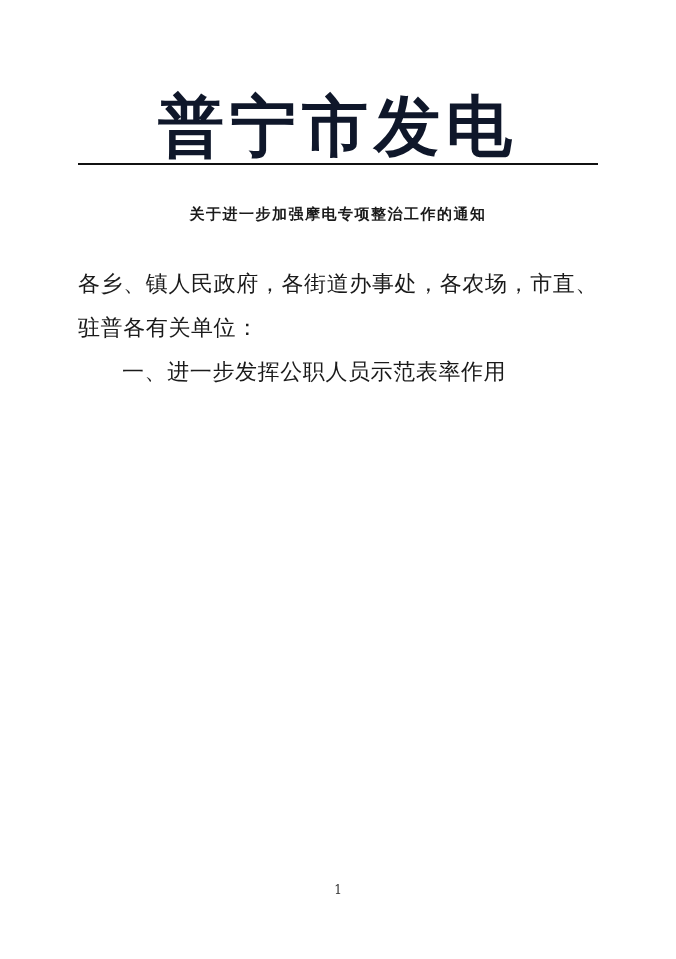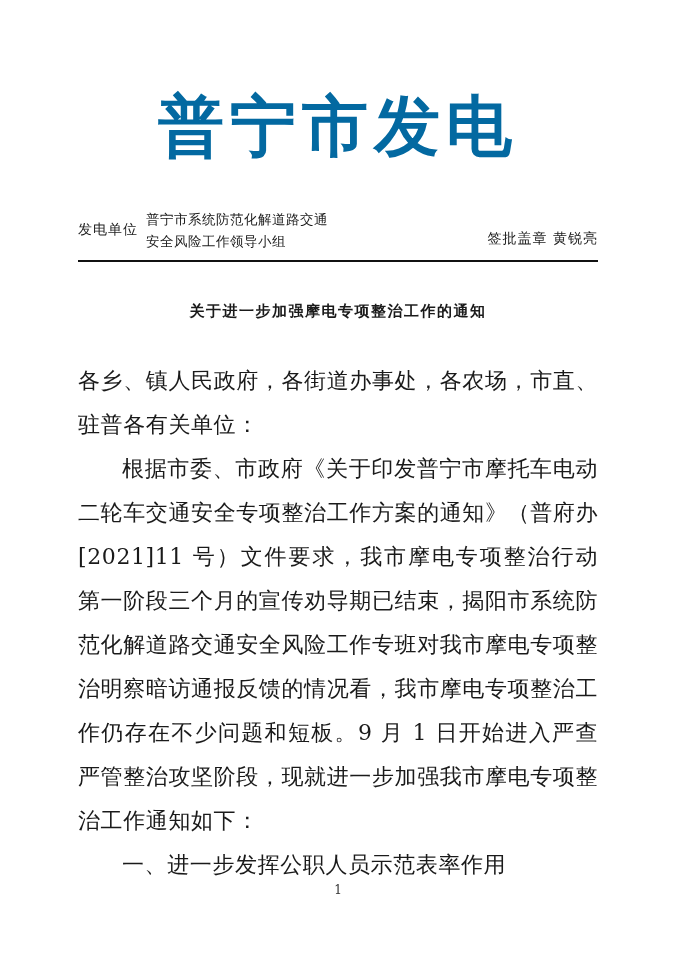--- a/index.html
+++ b/index.html
@@ -23,21 +23,21 @@
     padding: 0 78px;
   }
   
   .masthead {
     text-align: center;
     padding-top: 92px;
     font-family: "DejaVu Serif", "Liberation Serif", serif;
     font-size: 66px;
     font-weight: bold;
     letter-spacing: 6px;
-    color: #0369a1;
+    color: #0f172a;
     line-height: 1.05;
     white-space: nowrap;
   }
   
   .senderblock {
     margin-top: 48px;
     display: flex;
     align-items: center;
     font-size: 13.5px;
     line-height: 1.65;
@@ -110,33 +110,24 @@
     font-family: "DejaVu Serif", "Liberation Serif", serif;
   }
 </style>
 </head>
 <body>
 
 <div class="page">
 
   <div class="masthead">普宁市发电</div>
 
-  <div class="senderblock">
-    <div class="sender-label">发电单位</div>
-    <div class="sender-unit">
-      <div>普宁市系统防范化解道路交通</div>
-      <div>安全风险工作领导小组</div>
-    </div>
-    <div class="signature">签批盖章 黄锐亮</div>
-  </div>
   <div class="rule"></div>
 
   <div class="doc-title">关于进一步加强摩电专项整治工作的通知</div>
 
   <div class="body-text">
     <p>各乡、镇人民政府，各街道办事处，各农场，市直、驻普各有关单位：</p>
-    <p class="indent2">根据市委、市政府《关于印发普宁市摩托车电动二轮车交通安全专项整治工作方案的通知》（普府办[2021]11 号）文件要求，我市摩电专项整治行动第一阶段三个月的宣传劝导期已结束，揭阳市系统防范化解道路交通安全风险工作专班对我市摩电专项整治明察暗访通报反馈的情况看，我市摩电专项整治工作仍存在不少问题和短板。9 月 1 日开始进入严查严管整治攻坚阶段，现就进一步加强我市摩电专项整治工作通知如下：</p>
     <p class="heading-inline">一、进一步发挥公职人员示范表率作用</p>
   </div>
 
   <div class="page-number">1</div>
 
 </div>
 
 </body></html>

